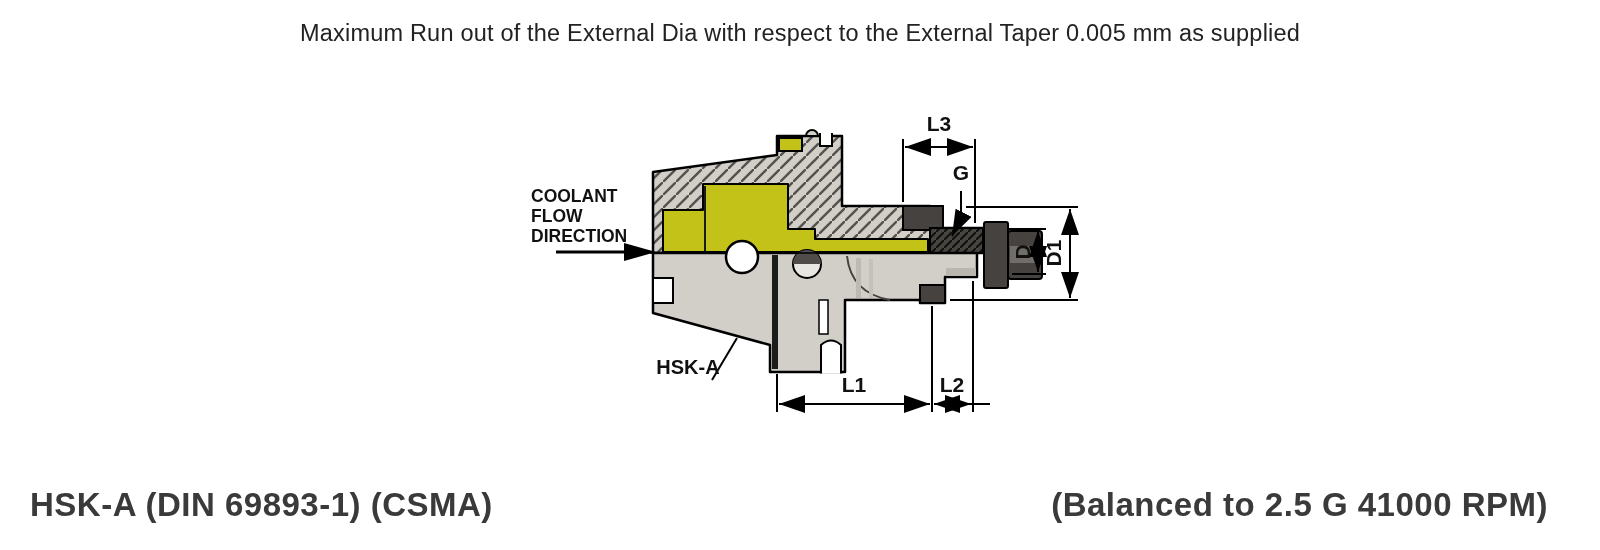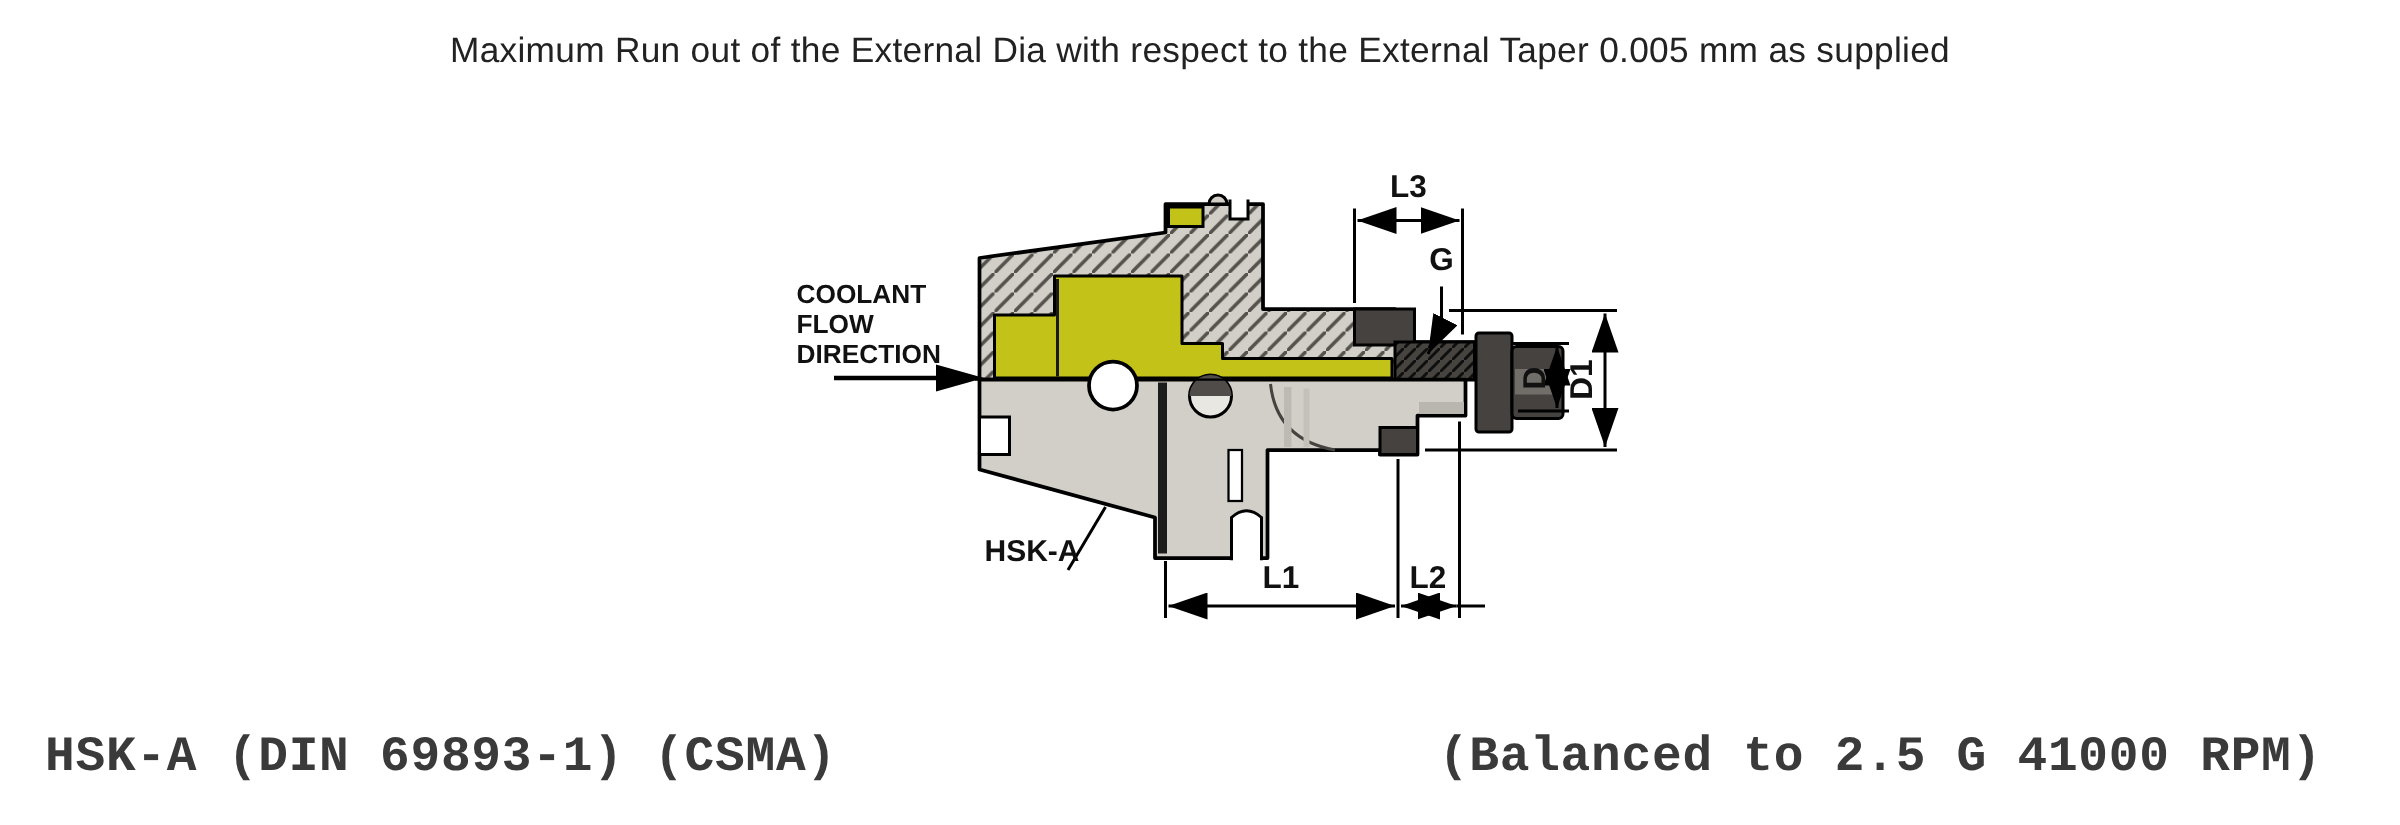--- a/index.html
+++ b/index.html
@@ -12,21 +12,21 @@
   }
   .title{
     position:absolute;top:20px;left:0;width:100%;
     text-align:center;
     font-size:23.5px;color:#222;letter-spacing:0.2px;
   }
   .footer{
     position:absolute;top:486px;left:0;width:1600px;
     display:flex;justify-content:space-between;align-items:baseline;
     box-sizing:border-box;padding:0 52px 0 30px;
-    font-weight:bold;font-size:33px;color:#3a3a3a;letter-spacing:0.5px;font-family:Liberation Mono, monospace;
+    font-weight:bold;font-size:33px;color:#3a3a3a;letter-spacing:0.5px;
   }
   svg text{font-family:"Liberation Sans",sans-serif;}
   .dimtext{font-size:21px;font-weight:bold;fill:#111;}
   .coolanttext{font-size:17.5px;font-weight:bold;fill:#111;}
 </style>
 </head>
 <body>
 
 <div class="canvas">
 

